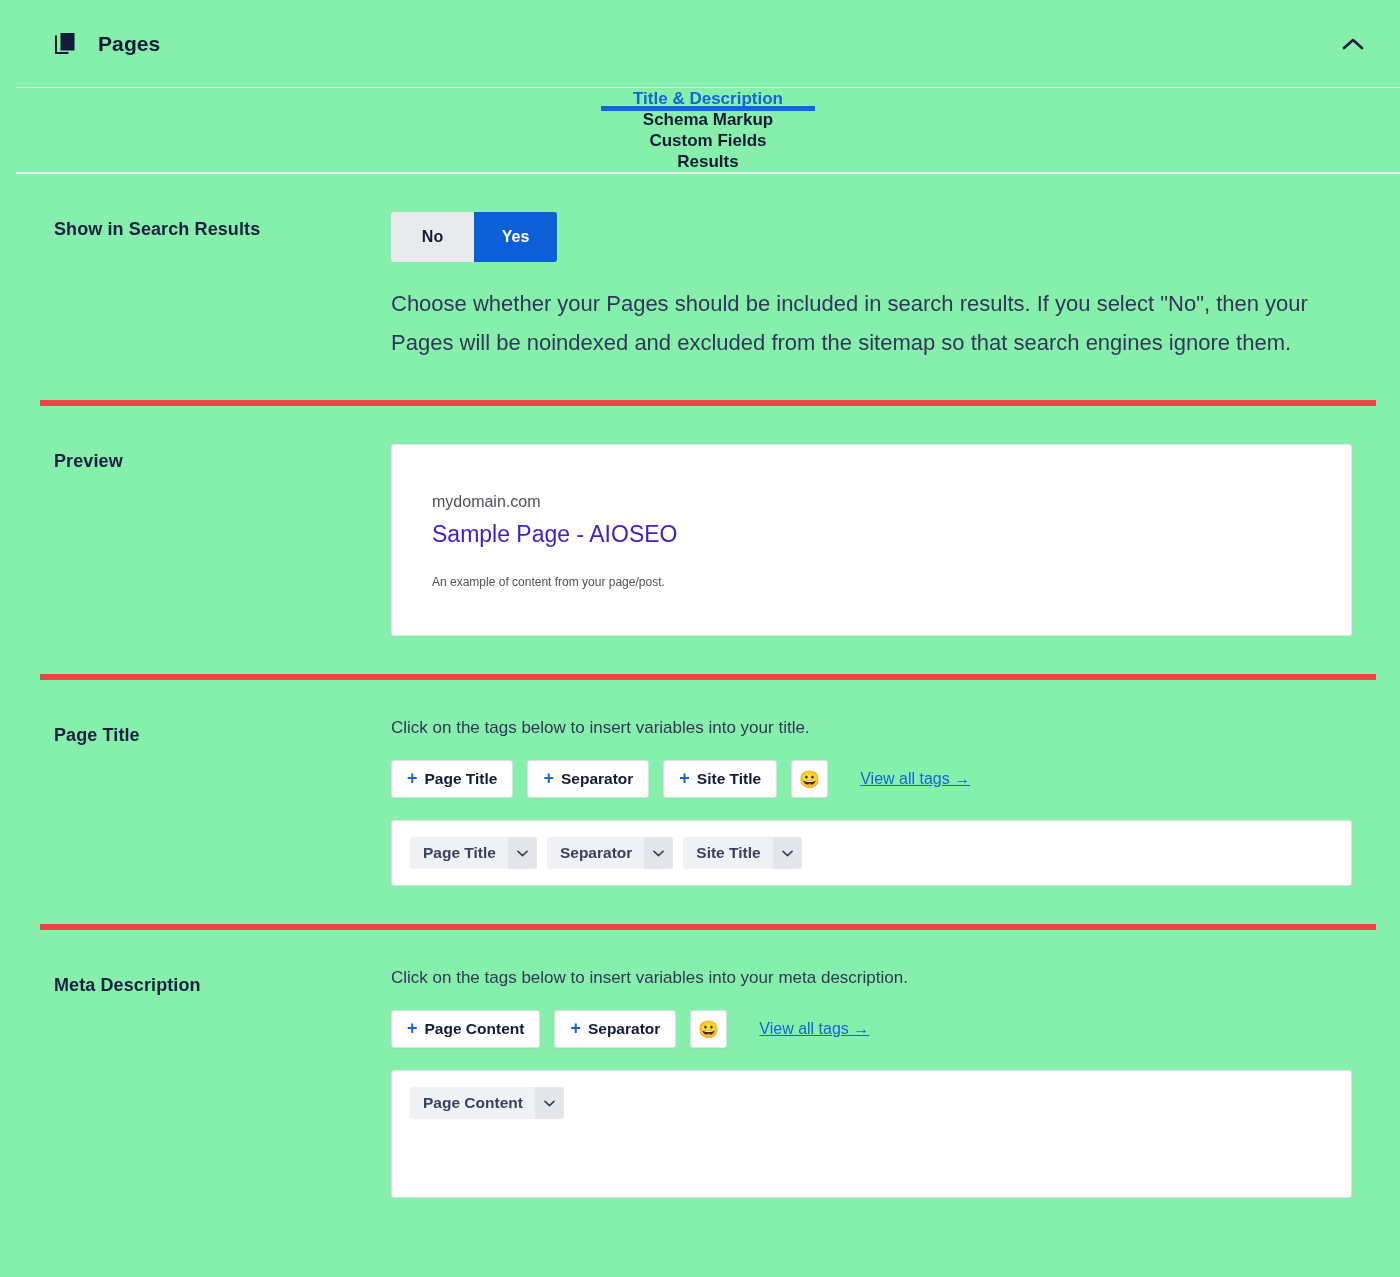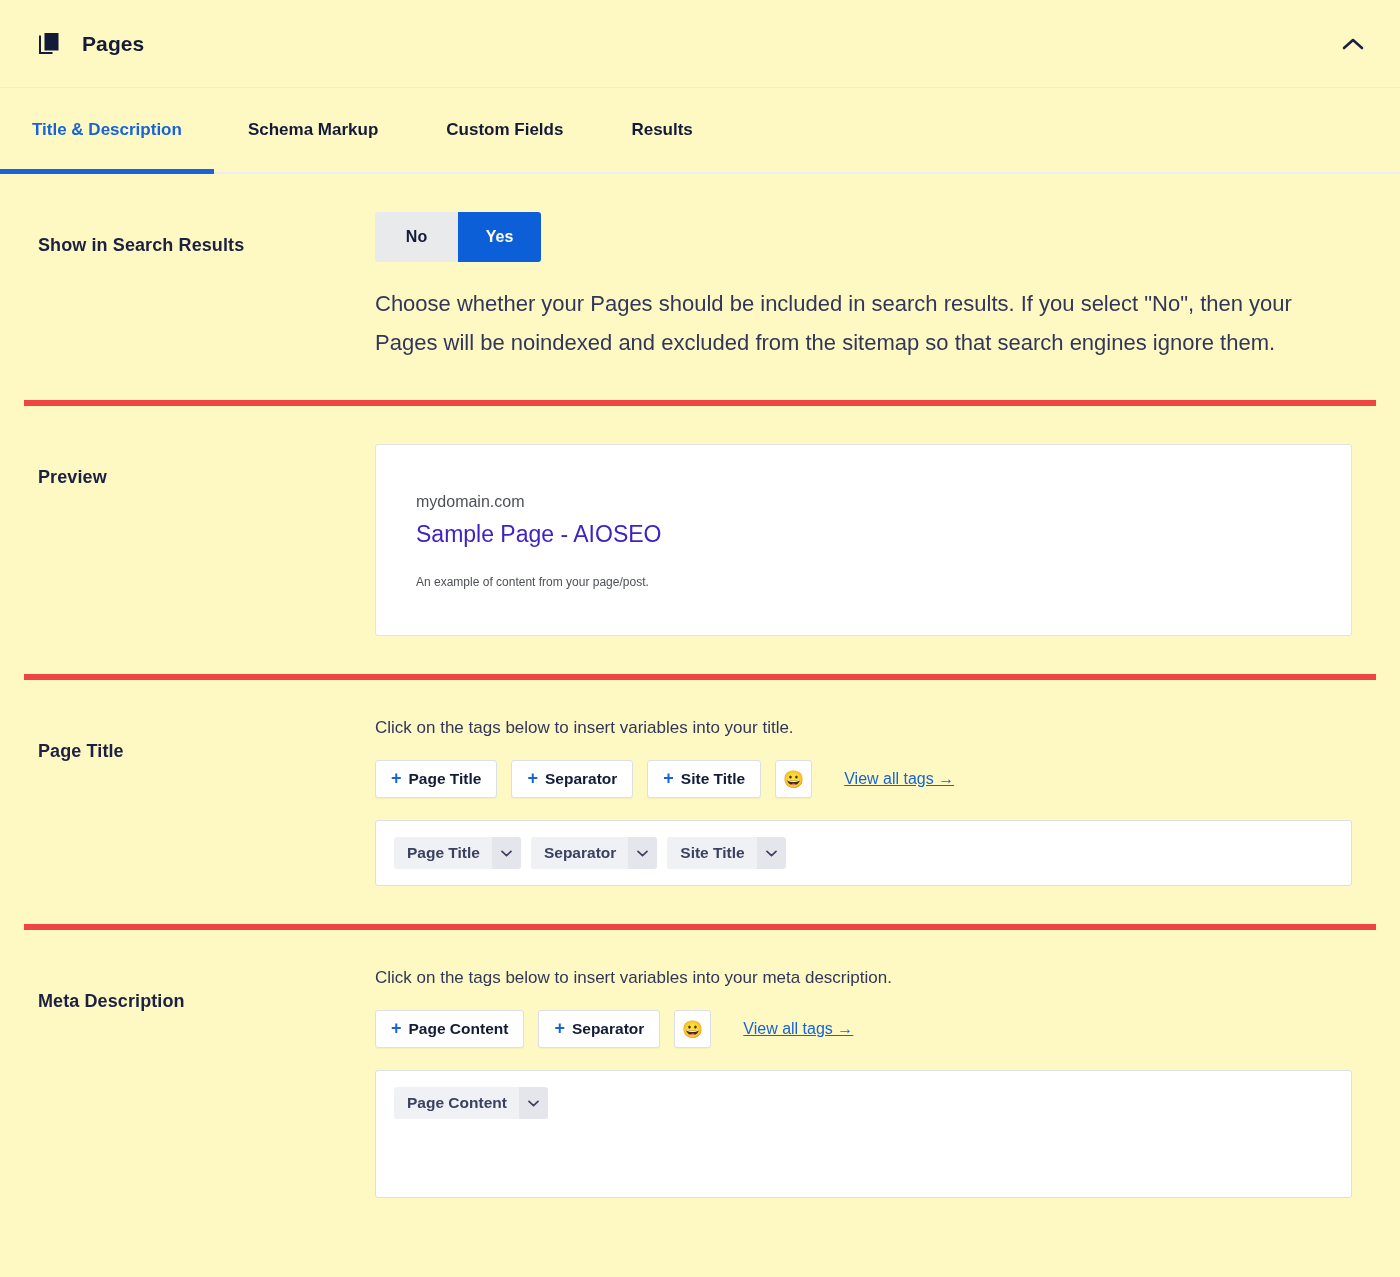--- a/index.html
+++ b/index.html
@@ -6,23 +6,24 @@
   html, body {
     width: 1400px;
     height: 1277px;
     background: #ffffff;
     font-family: "Liberation Sans", sans-serif;
     -webkit-font-smoothing: antialiased;
   }
   .panel {
     width: 1400px;
     height: 1277px;
-    background: #fef9c3;
+    background: #86efac;
     position: relative;
     overflow: hidden;
+    padding-left: 16px;
   }
 
   
   .panel-header {
     height: 88px;
     display: flex;
     align-items: center;
     padding: 0 30px 0 38px;
     border-bottom: 1px solid #e8eaee;
   }
@@ -47,20 +48,21 @@
   }
 
   
   .tabs {
     height: 86px;
     display: flex;
     align-items: center;
     position: relative;
     border-bottom: 2px solid #eceef1;
     padding-left: 0;
+    flex-direction: column;
   }
   .tab {
     font-size: 17px;
     font-weight: 700;
     color: #141b38;
     height: 100%;
     display: flex;
     align-items: center;
     justify-content: center;
     padding: 0 34px;
@@ -91,21 +93,20 @@
     padding: 38px 0 38px 14px;
   }
   .row + .row .row-inner { border-top: 6px solid #ef4444; }
   .row-label {
     flex: 0 0 337px;
     font-size: 18px;
     font-weight: 700;
     color: #1c2141;
     padding-top: 7px;
     letter-spacing: .1px;
-    margin-top: 16px;
   }
   .row-content {
     flex: 1 1 auto;
     min-width: 0;
     padding-right: 24px;
   }
 
   
   .toggle-group {
     display: inline-flex;

